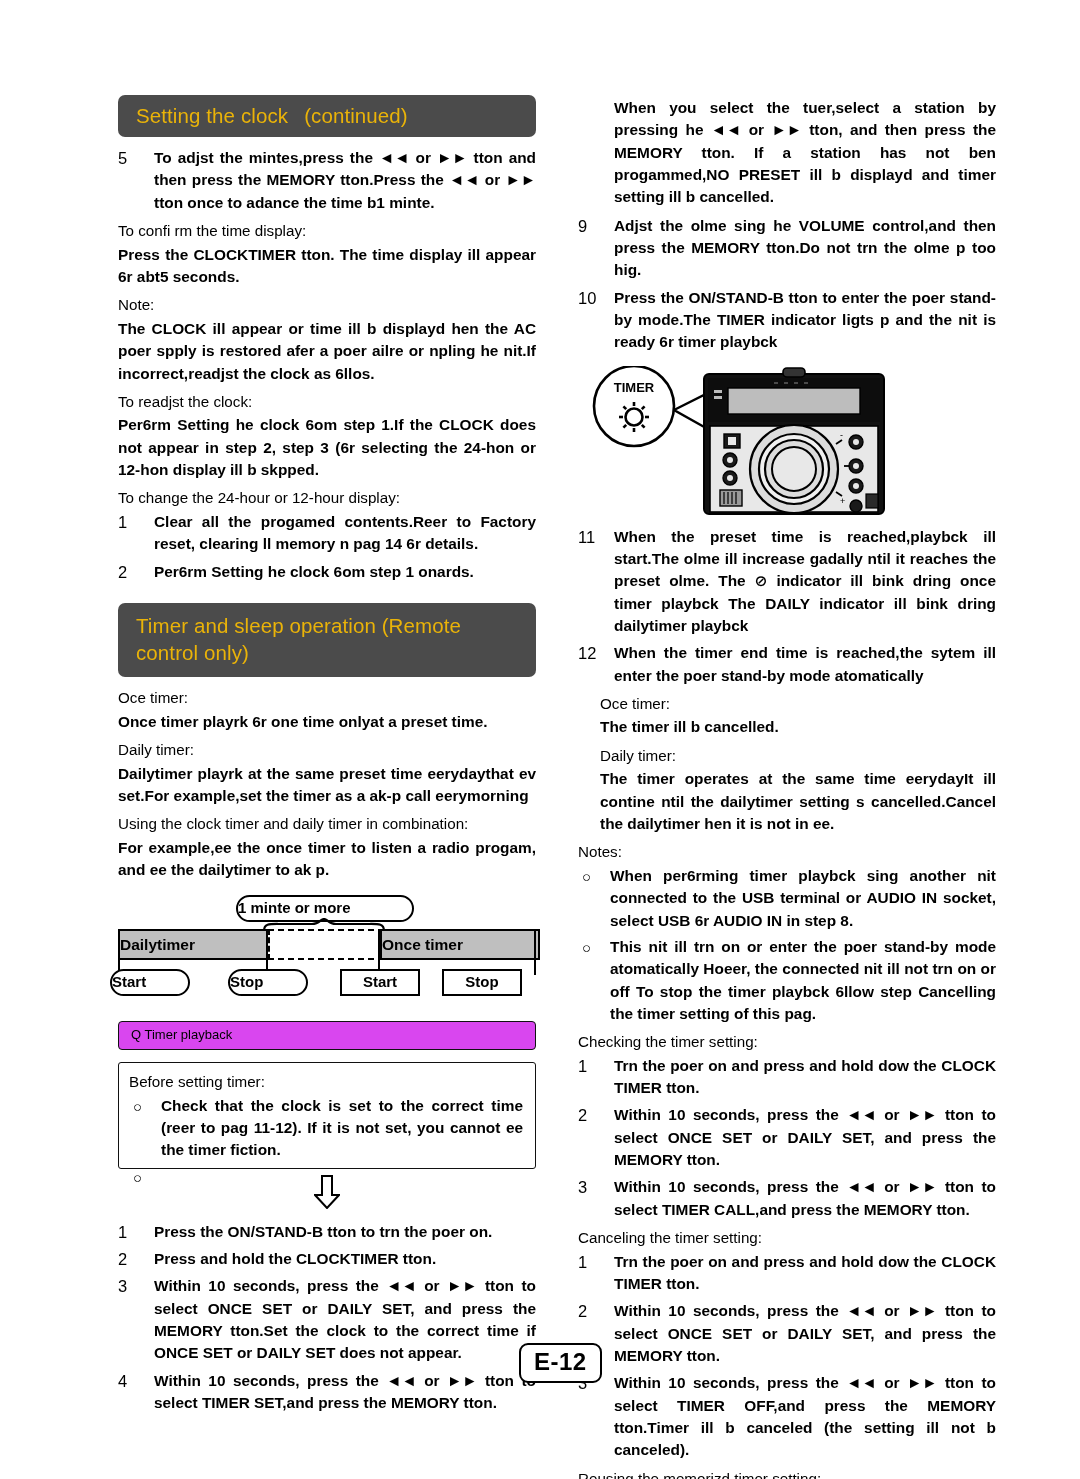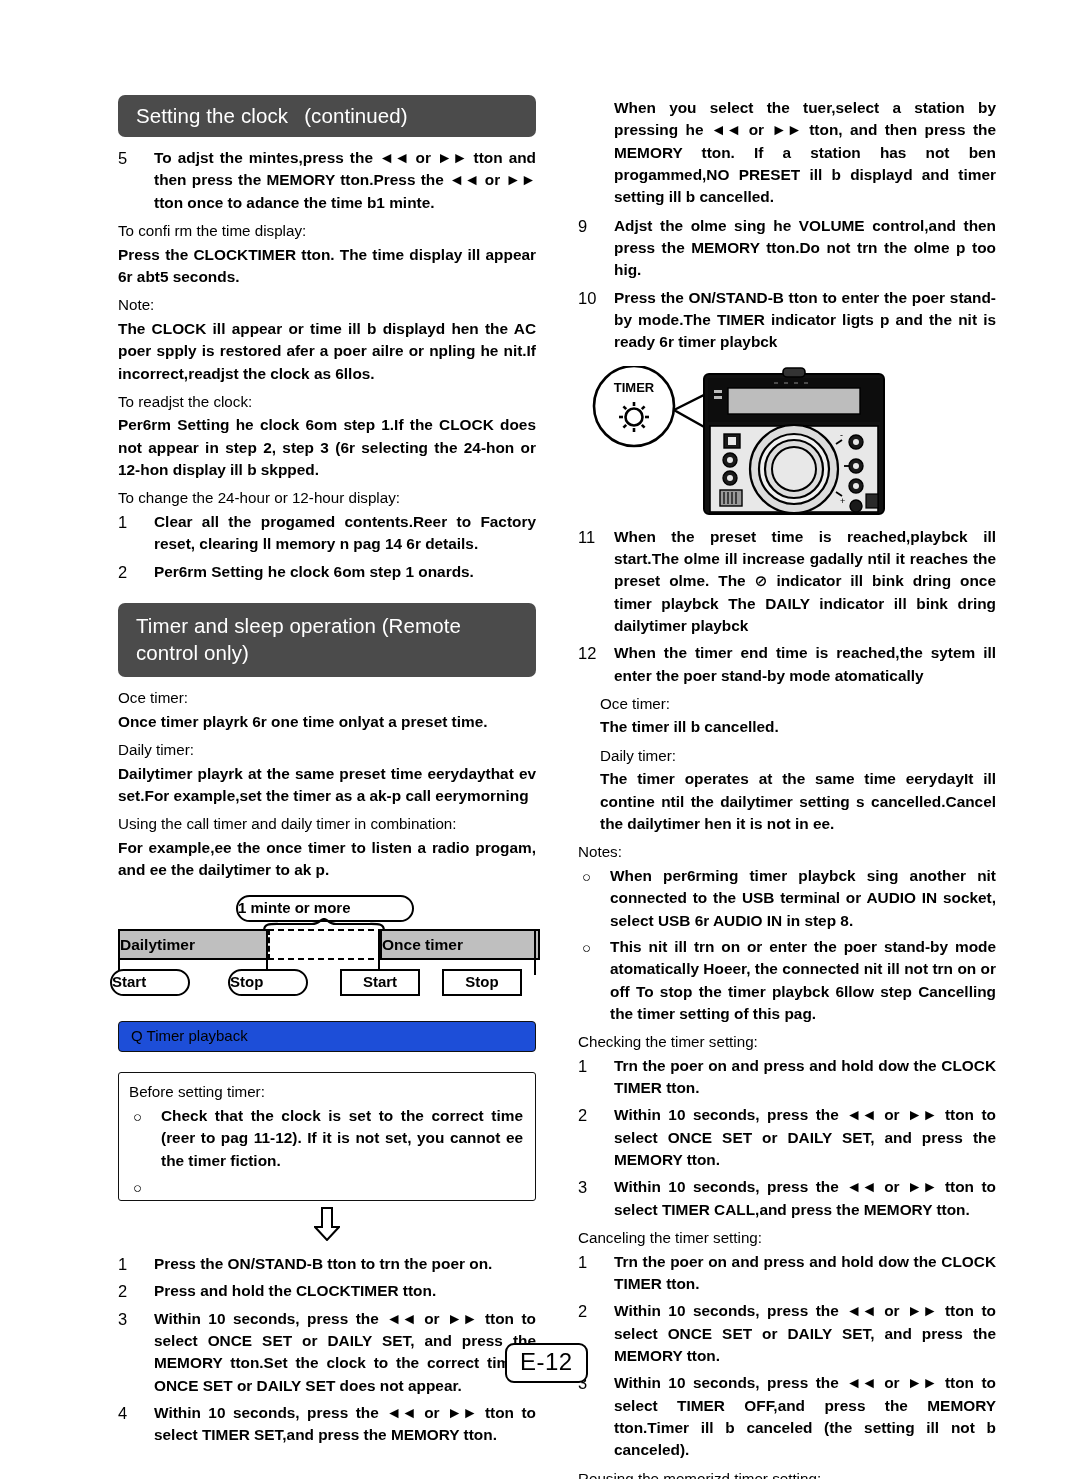--- a/index.html
+++ b/index.html
@@ -11,32 +11,32 @@
   }
   .page{position:absolute;inset:0;}
 
   
   .col{position:absolute;top:95px;width:418px;}
   .col-left{left:118px;}
   .col-right{left:578px;}
 
   
   .sec-bar{
-    background:#4b4b4b;color:#ffffff;border-radius:7px;
+    background:#4b4b4b;color:#eab308;border-radius:7px;
     font-size:20.5px;line-height:1.32;
     padding:7px 4px 8px 18px;margin:0 0 10px 0;
     letter-spacing:.1px;font-weight:400;
   }
   .sec-bar.two-line{padding-top:9px;padding-bottom:11px;}
   .sec-bar .gap{display:inline-block;width:16px;}
 
   
   .sub-bar{
-    background:#1d4ed8;border:1.6px solid #111;border-radius:4px;
-    font-size:15px;line-height:1.2;padding:5px 0 6px 12px;
+    background:#d946ef;border:1.6px solid #111;border-radius:4px;
+    font-size:13px;line-height:1.2;padding:5px 0 6px 12px;
     margin:14px 0 8px 0;
   }
 
   
   .plain{font-size:15.2px;line-height:1.42;margin:6px 0 1px 0;}
   .bold{font-size:15.4px;line-height:1.45;font-weight:bold;margin:0 0 6px 0;}
   .bold.just{text-align:justify;}
   .tight{margin-bottom:2px;}
 
   
@@ -76,37 +76,37 @@
   .band{
     position:absolute;height:27px;background:#bfbfbf;border:2.2px solid #000;
     font-size:15.5px;font-weight:bold;text-align:left;line-height:27px;
   }
   .band.open{background:#fff;border-style:dashed;border-width:2.4px;}
   .vline{position:absolute;width:2.4px;background:#000;}
   .hcap{position:absolute;height:2.4px;background:#000;}
 
   
   .box{
-    border:1.8px solid #111;border-radius:3px;padding:8px 12px 24px 10px;
-    margin-top:20px;
+    border:1.8px solid #111;border-radius:3px;padding:8px 12px 2px 10px;
+    margin-top:12px;
   }
   .box .plain{margin-top:0;}
 
   
   .arrow-wrap{text-align:center;margin:6px 0 8px 0;}
   .arrow{display:inline-block;}
 
   
   .device-fig{position:relative;height:152px;margin:12px 0 8px 0;}
 
   
   .pagenum{
-    position:absolute;left:505px;top:1343px;
+    position:absolute;left:519px;top:1343px;
     border:2.4px solid #000;border-radius:9px;background:#fff;
-    font-size:24px;font-weight:normal;padding:3px 13px 5px 13px;
+    font-size:24px;font-weight:bold;padding:3px 13px 5px 13px;
     letter-spacing:.5px;
   }
 </style>
 </head>
 <body>
 
 <div class="page">
 
   <div class="col col-left">
 
@@ -146,21 +146,21 @@
       <div>Timer and sleep operation (Remote</div>
       <div>control only)</div>
     </div>
 
     <div class="plain tight">Oce timer:</div>
     <div class="bold">Once timer playrk 6r one time onlyat a preset time.</div>
 
     <div class="plain tight">Daily timer:</div>
     <div class="bold just">Dailytimer playrk at the same preset time eerydaythat ev set.For example,set the timer as a ak-p call eerymorning</div>
 
-    <div class="plain tight">Using the call timer and daily timer in combination:</div>
+    <div class="plain tight">Using the clock timer and daily timer in combination:</div>
     <div class="bold just">For example,ee the once timer to listen a radio progam, and ee the dailytimer to ak p.</div>
 
     <div class="timeline">
 
       <div class="pill" style="left:118px;top:0px;width:174px;">1 minte or more</div>
 
       <svg style="position:absolute;left:144px;top:23px;" width="124" height="14" viewBox="0 0 124 14">
         <path d="M2 13 C2 5 8 6 20 6 L50 6 C58 6 58 1 62 1 C66 1 66 6 74 6 L104 6 C116 6 122 5 122 13" fill="none" stroke="#000" stroke-width="2.2"></path>
       </svg>
 

